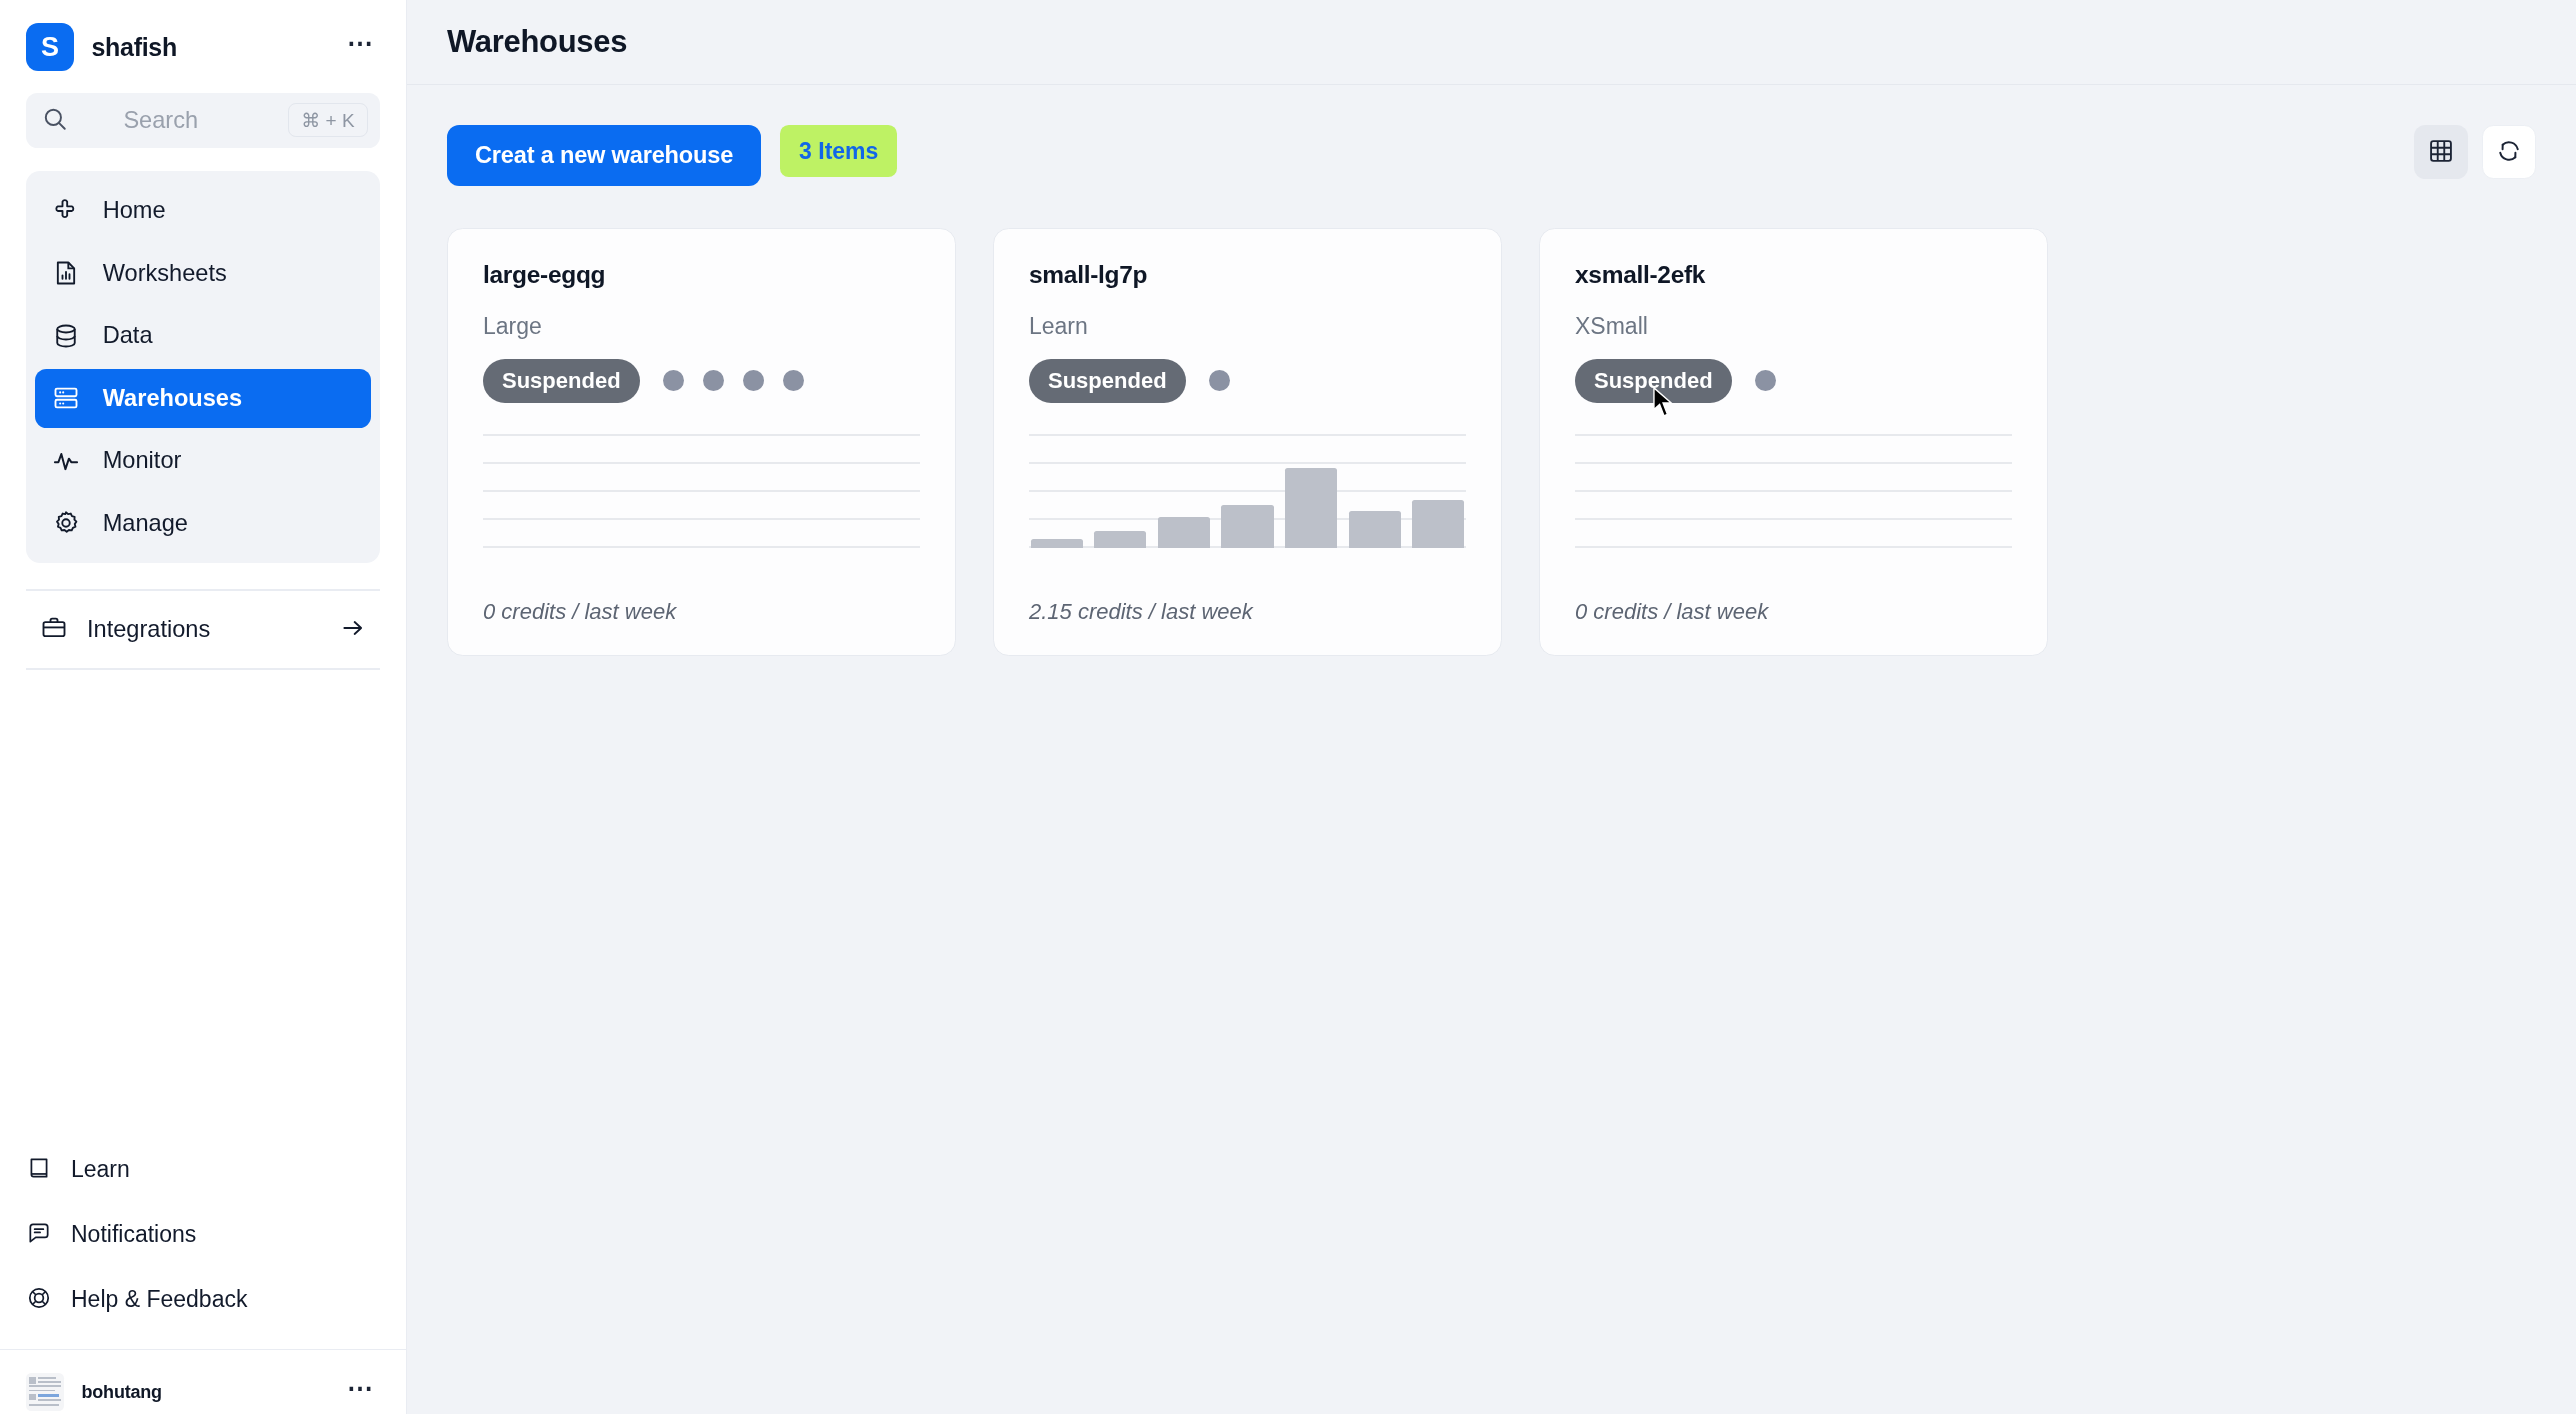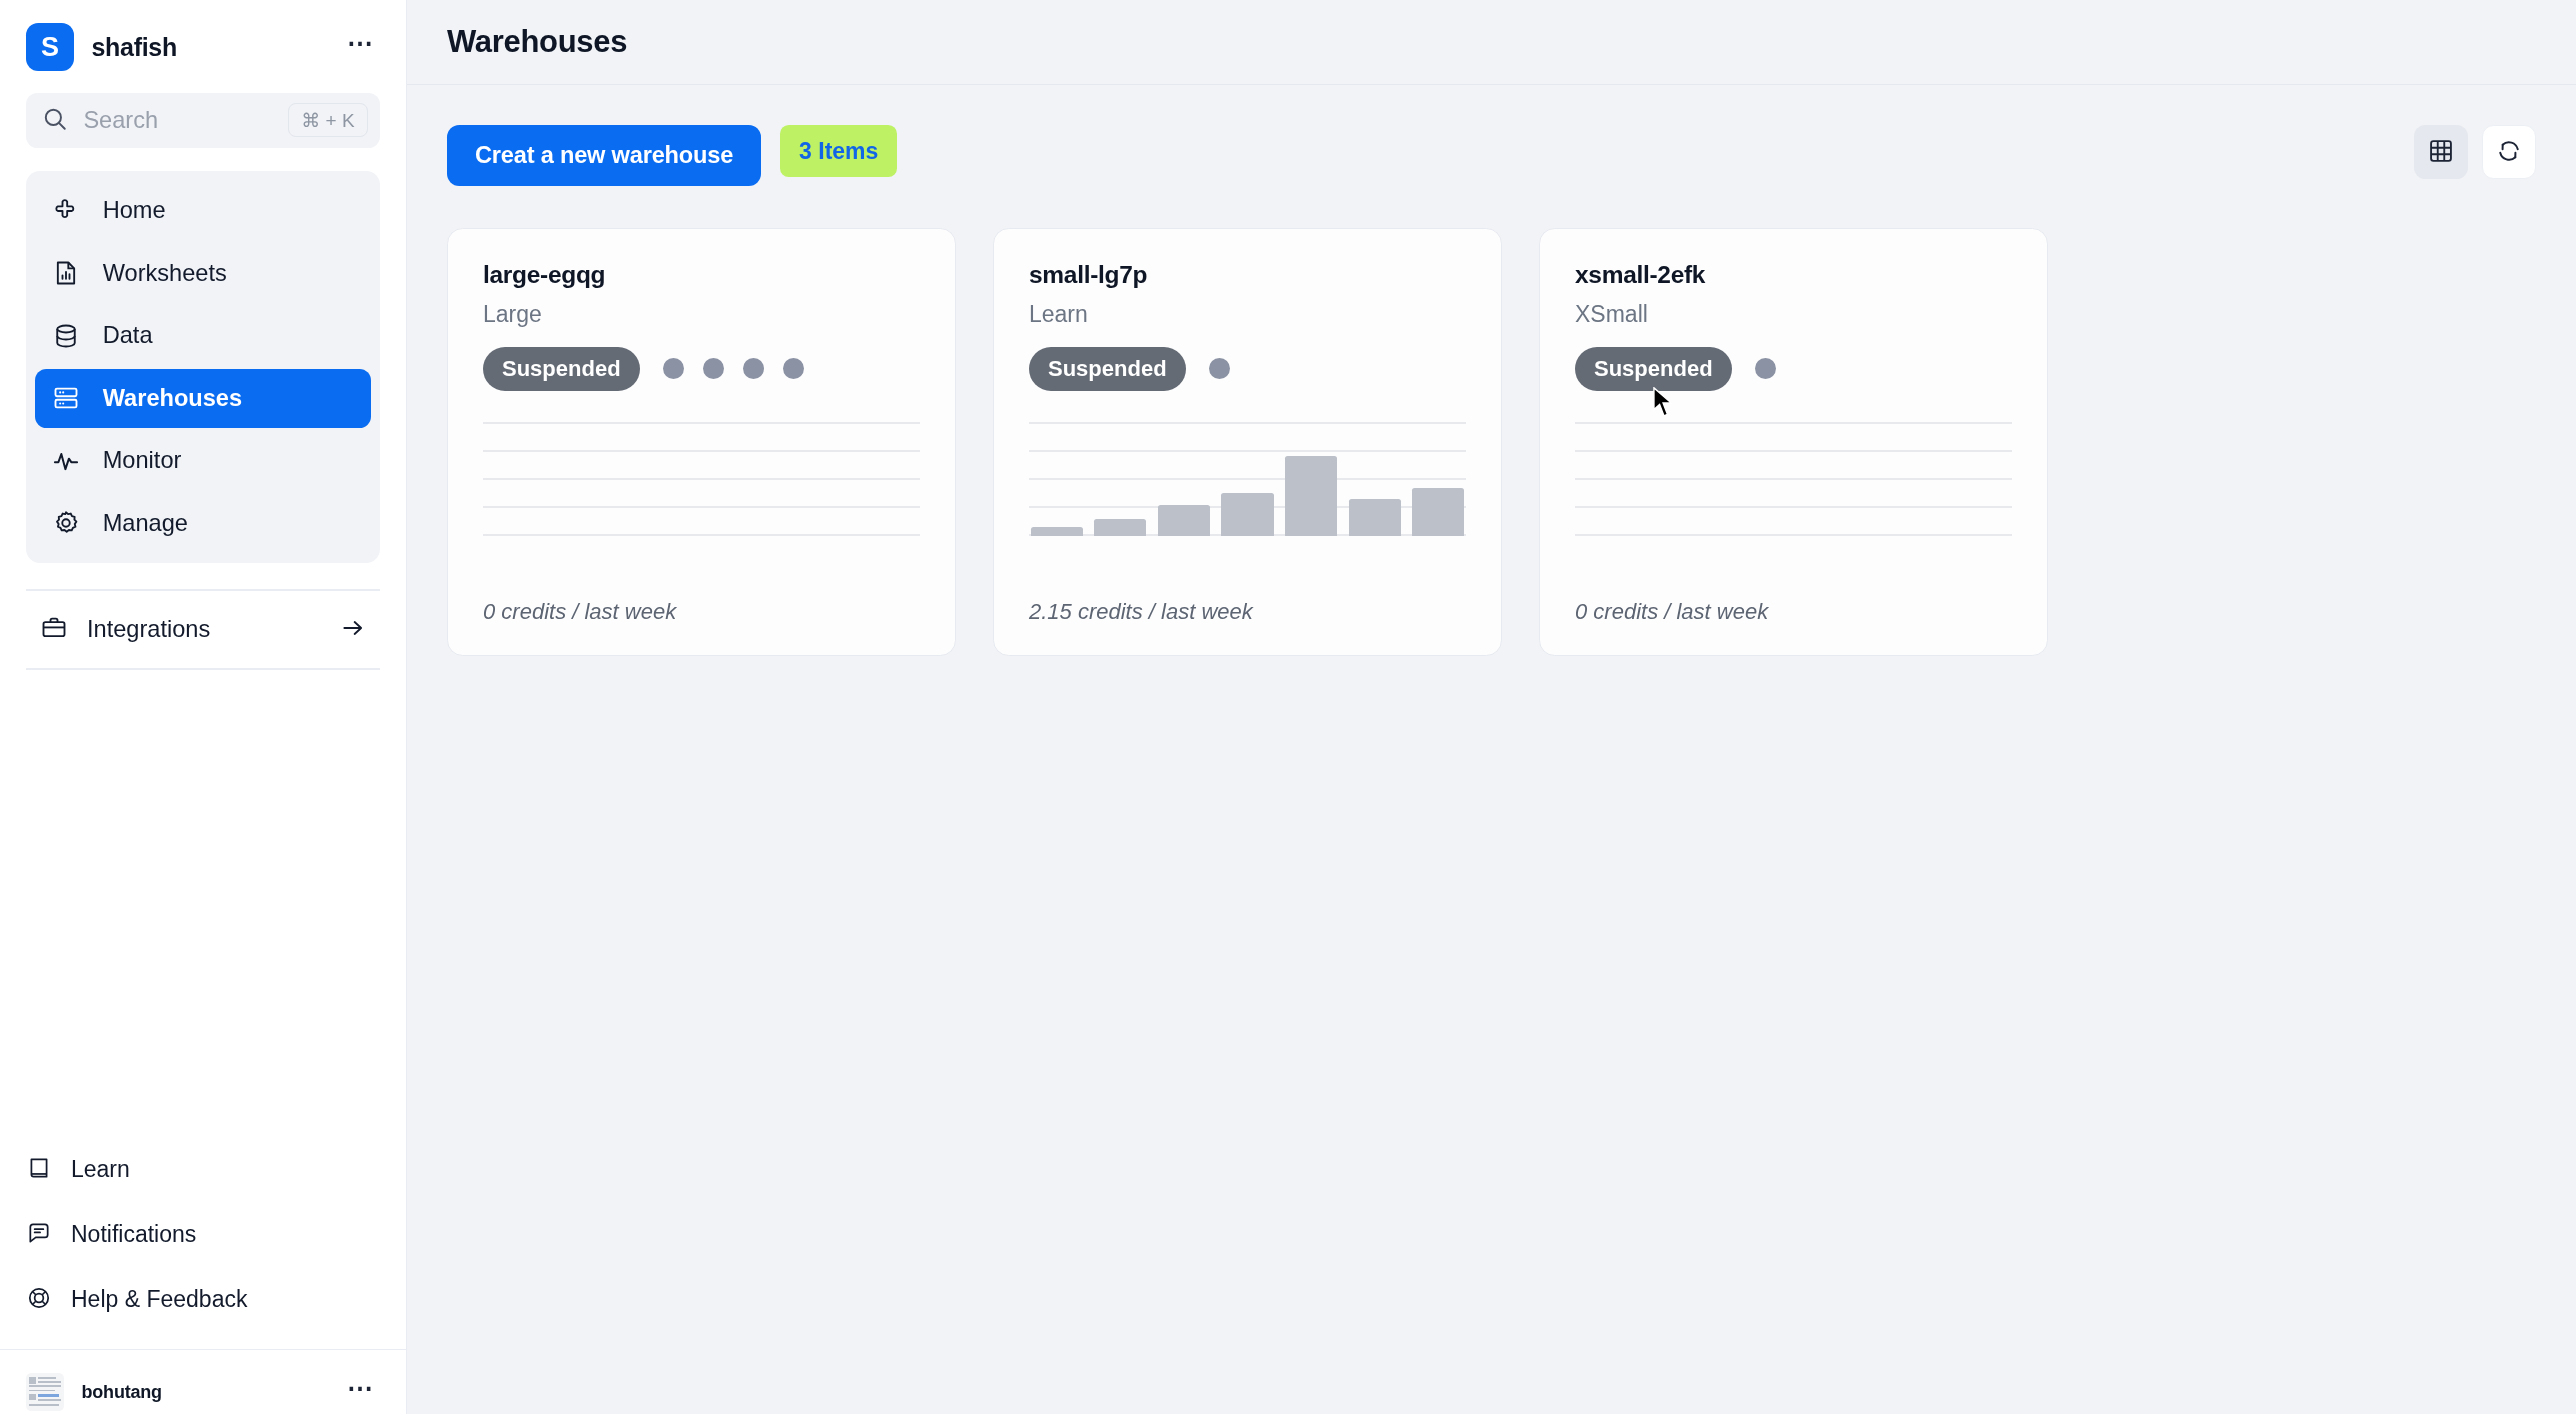--- a/index.html
+++ b/index.html
@@ -27,21 +27,21 @@
     text-align:center; flex:0 0 48px;
   }
   .brand-name { font-size:25px; font-weight:bold; margin-left:17.5px; letter-spacing:-0.3px; flex:1; }
   .dots-btn {
     color:#1c2435; font-size:26px; letter-spacing:1.7px; line-height:8.7px;
     padding:8.7px 5.2px 15.7px 5.2px; cursor:pointer; font-weight:bold;
   }
 
   .search-box {
     margin:14px 7px 0 7px; height:55px; background:#f1f3f7; border-radius:11.4px;
-    display:flex; align-items:center; padding:0 12.2px 0 15.7px; cursor:text;
+    display:flex; align-items:center; padding:0 12.2px 0 15.7px; cursor:text;gap:40px;
   }
   .search-ph { flex:1; font-size:23.6px; color:#9aa1ad; margin-left:15.7px; }
   .kbd {
     border:1.7px solid #e2e6ed; border-radius:7.9px; padding:4.4px 12.2px;
     font-size:19px; color:#8e96a3; background:transparent;
   }
 
   .nav-group {
     margin:23px 7px 0 7px; background:#f1f3f7; border-radius:14px;
     padding:10.5px 8.7px;
@@ -108,21 +108,21 @@
   .icon-btn.sel { background:#e5e8ee; }
   .icon-btn.plain { background:#fff; border:1.7px solid #eceff4; }
 
   .cards { display:flex; gap:37px; margin-top:42px; }
   .card {
     width:509px; background:#fdfdfe; border:1.7px solid #e7eaf0;
     border-radius:15.7px; padding:31.5px 35px 0 35px; cursor:pointer;
     display:flex; flex-direction:column; height:428px;
   }
   .card-name { font-size:24.5px; font-weight:bold; letter-spacing:-0.3px; }
-  .card-size { font-size:23px; color:#6c7583; margin-top:12px; }
+  .card-size { font-size:23px; color:#6c7583; margin-top:24px; }
   .card-status { display:flex; align-items:center; margin-top:19px; height:44px; }
   .pill {
     background:#656b75; color:#fff; border-radius:22px; height:44px;
     display:flex; align-items:center; padding:0 19px; font-size:22px; font-weight:bold;
   }
   .dots { display:flex; align-items:center; margin-left:23px; gap:19px; }
   .dot { width:21px; height:21px; border-radius:50%; background:#8b92a3; }
 
   .chart { height:114px; margin-top:31.5px; position:relative; }
   .grid-lines { position:absolute; inset:0; display:flex; flex-direction:column; justify-content:space-between; }

